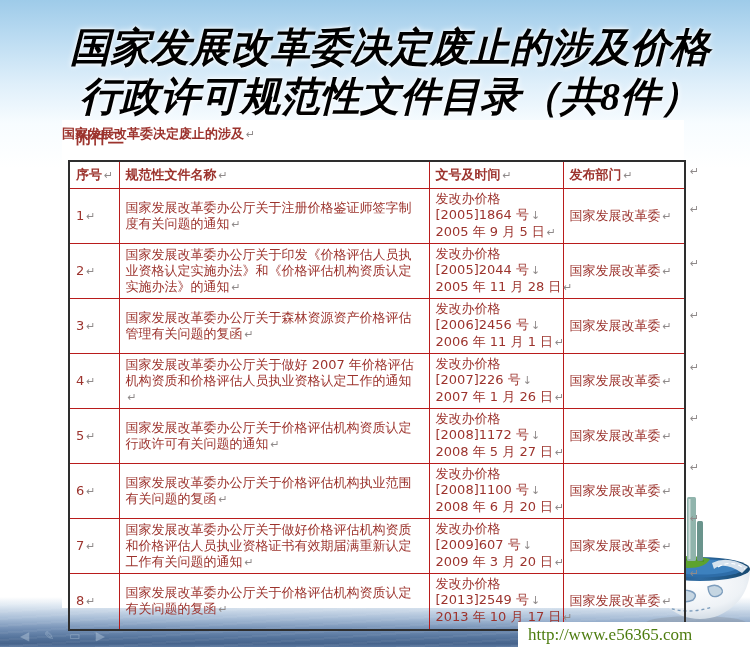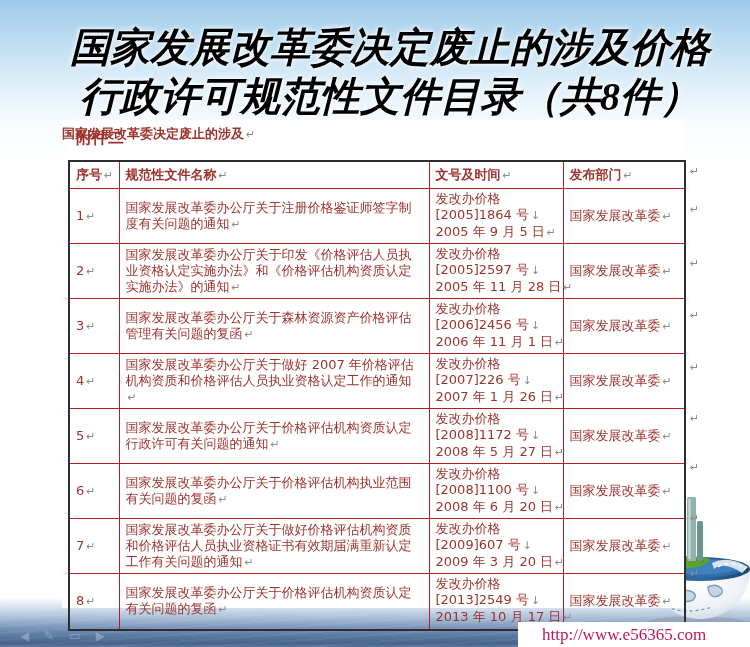--- a/index.html
+++ b/index.html
@@ -71,22 +71,22 @@
     color:rgba(215,228,242,0.35);font-size:12px;line-height:12px;
   }
   .presenter-icons span{cursor:pointer;}
 
   
   .globe-wrap{position:absolute;right:0;bottom:14px;width:150px;height:142px;z-index:2;}
 
   
   .url-box{
     position:absolute;left:518px;top:622px;width:232px;height:25px;z-index:5;
-    background:#fff;color:#be185d;font-family:"Liberation Serif",serif;
-    font-size:17px;line-height:25px;padding-left:24px;box-sizing:border-box;white-space:nowrap;
+    background:#fff;color:#4d7c0f;font-family:"Liberation Serif",serif;
+    font-size:17px;line-height:25px;padding-left:10px;box-sizing:border-box;white-space:nowrap;
   }
 </style>
 </head>
 <body>
 
 <h1 class="main-title">
   <div>国家发展改革委决定废止的涉及价格</div>
   <div>行政许可规范性文件目录（共8件）</div>
 </h1>
 
@@ -174,21 +174,21 @@
             <div><span>[2005]1864 号</span><span class="mark">↓</span></div>
             <div><span>2005 年 9 月 5 日</span><span class="mark">↵</span></div>
           </td>
           <td class="c-dept"><span>国家发展改革委</span><span class="mark">↵</span></td>
         </tr>
         <tr>
           <td class="c-no"><span>2</span><span class="mark">↵</span></td>
           <td class="c-name"><span>国家发展改革委办公厅关于印发《价格评估人员执业资格认定实施办法》和《价格评估机构资质认定实施办法》的通知</span><span class="mark">↵</span></td>
           <td class="c-doc">
             <div><span>发改办价格</span></div>
-            <div><span>[2005]2597 号</span><span class="mark">↓</span></div>
+            <div><span>[2005]2044 号</span><span class="mark">↓</span></div>
             <div><span>2005 年 11 月 28 日</span><span class="mark">↵</span></div>
           </td>
           <td class="c-dept"><span>国家发展改革委</span><span class="mark">↵</span></td>
         </tr>
         <tr>
           <td class="c-no"><span>3</span><span class="mark">↵</span></td>
           <td class="c-name"><span>国家发展改革委办公厅关于森林资源资产价格评估管理有关问题的复函</span><span class="mark">↵</span></td>
           <td class="c-doc">
             <div><span>发改办价格</span></div>
             <div><span>[2006]2456 号</span><span class="mark">↓</span></div>

